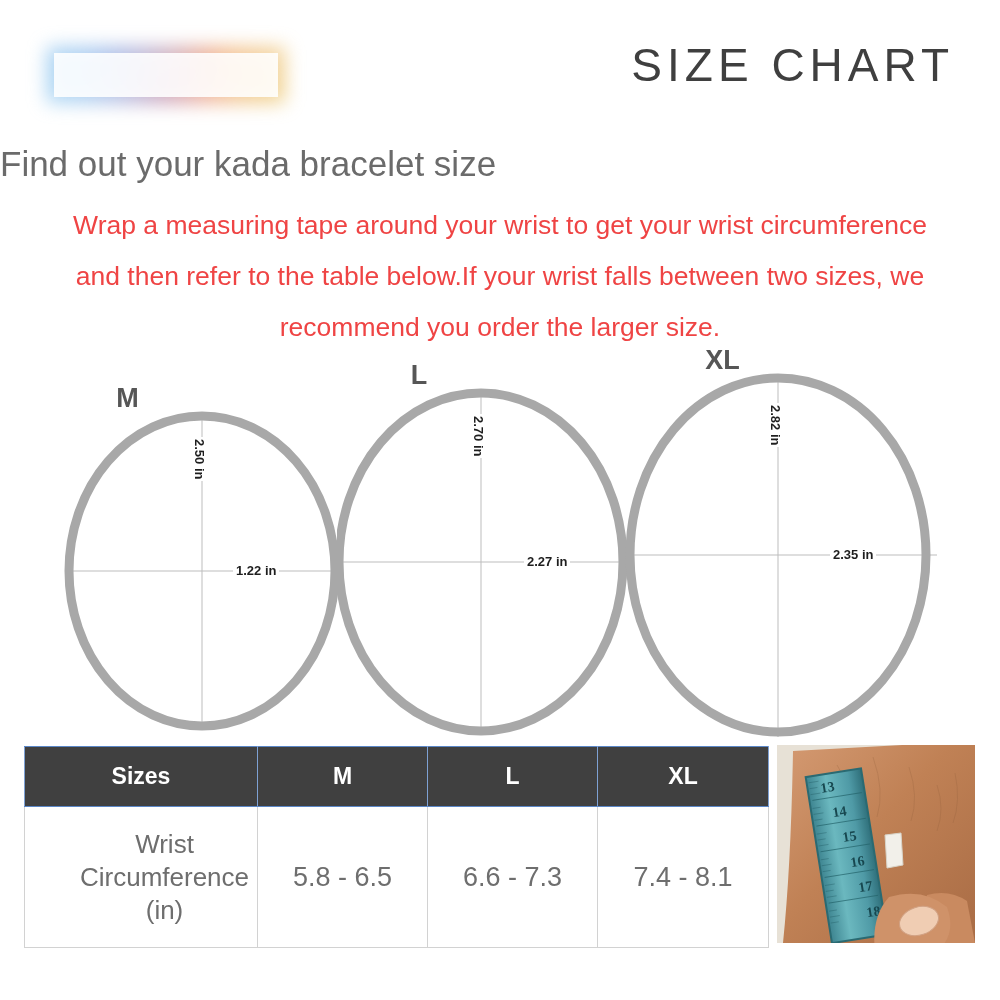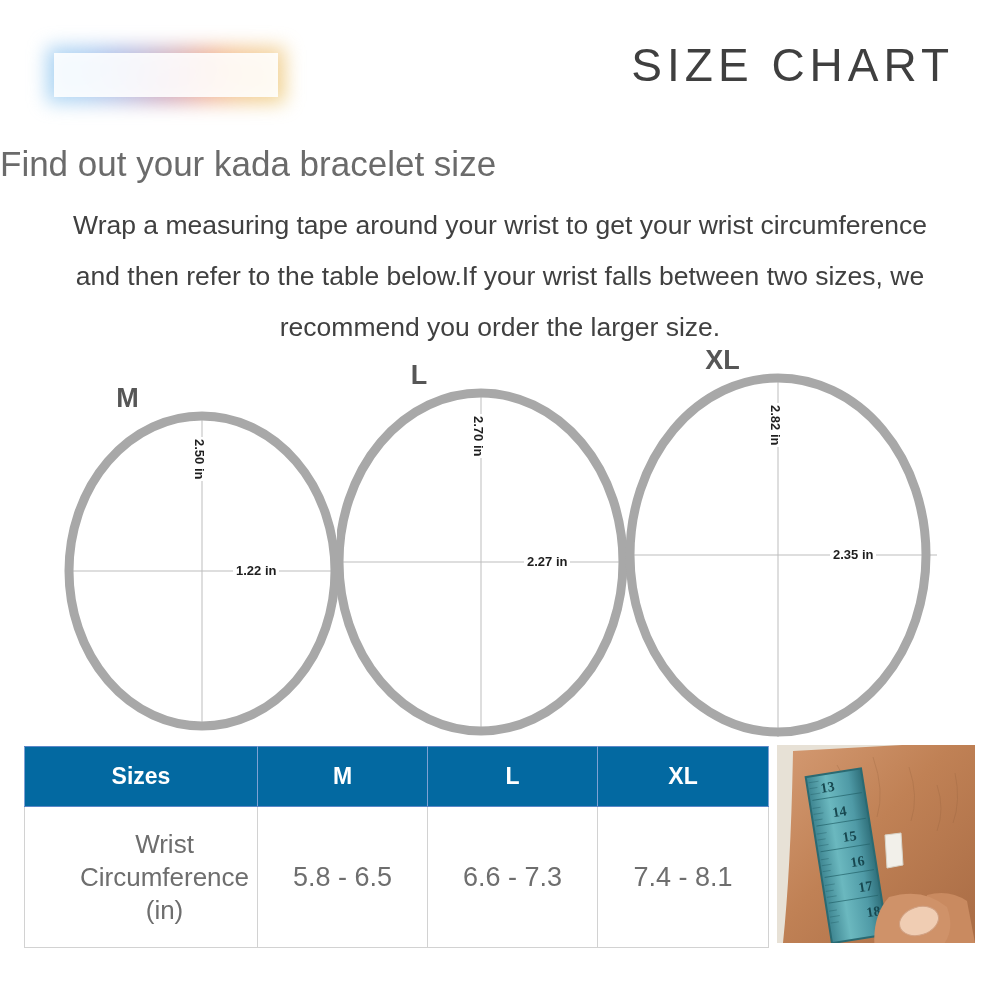--- a/index.html
+++ b/index.html
@@ -86,21 +86,21 @@
     color: #6b6b6b;
   }
   #intro-body {
     position: absolute;
     left: 50px;
     width: 900px;
     top: 200px;
     text-align: center;
     font-size: 26.5px;
     line-height: 51px;
-    color: #404040;
+    color: #ef4444;
   }
 
   
   #diagram-area {
     position: absolute;
     left: 0; top: 355px;
     width: 1000px; height: 390px;
   }
   .size-figure { position: absolute; top: 0; }
   .size-figure .size-label {
@@ -142,21 +142,21 @@
     width: 732px;
     border-collapse: collapse;
     table-layout: fixed;
   }
   #size-table th, #size-table td {
     border: 1px solid #d2d2d2;
     text-align: center;
     vertical-align: middle;
   }
   #size-table thead th {
-    background: #0369a1;
+    background: #404040;
     color: #ffffff;
     font-size: 23px;
     font-weight: 700;
     height: 57px;
     border-color: #5b87c7;
     border-left-color: #7ea1d4;
     border-right-color: #7ea1d4;
   }
   #size-table tbody td {
     height: 138px;

